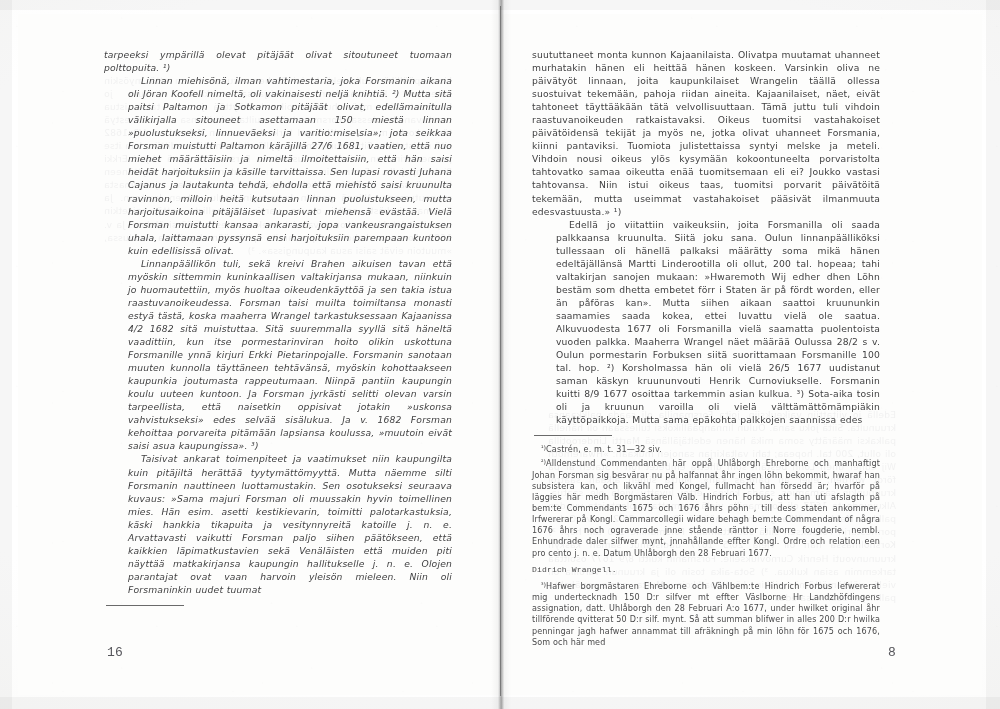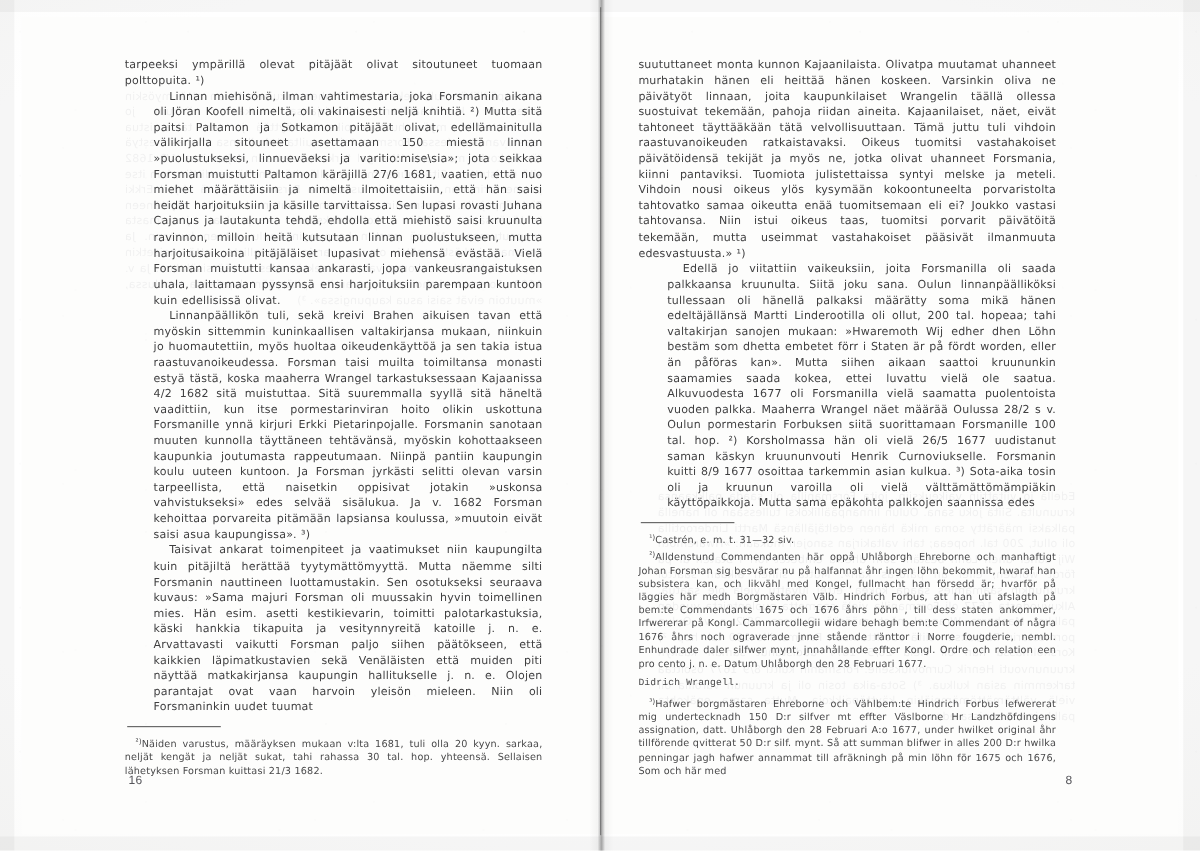--- a/index.html
+++ b/index.html
@@ -76,21 +76,21 @@
   .scan-edge-bottom { bottom: 0;  left: 0;    width: 1000px; height: 12px; }
   .scan-edge-left   { top: 0;     left: 0;    width: 12px;   height: 709px; }
   .scan-edge-right  { top: 0;     right: 0;   width: 14px;   height: 709px; }
 
   
   .page {
     position: absolute;
     top: 48px;
     width: 348px;
   }
-  .page-left  { left: 104px; }
+  .page-left  { left: 104px; font-style: italic; }
   .page-right { left: 532px; }
 
   .body-text {
     font-family: "DejaVu Sans", sans-serif;
     font-size: 9.2px;
     line-height: 13.05px;
     text-align: justify;
     color: #3f3f40;
     letter-spacing: 0.18px;
     word-spacing: 0.4px;
@@ -134,22 +134,22 @@
   }
   sup.fnref {
     font-size: 6.4px;
     vertical-align: 0.38em;
     letter-spacing: 0;
   }
 
   
   .folio {
     position: absolute;
-    font-family: Liberation Sans, sans-serif;
-    font-size: 10px;
+    font-family: Liberation Mono, monospace;
+    font-size: 13px;
     color: #55555a;
     letter-spacing: 0.3px;
   }
   .folio-left  { left: 107px; top: 645px; }
   .folio-right { left: 888px; top: 645px; }
 
   
   .showthrough {
     position: absolute;
     font-family: "DejaVu Sans", sans-serif;
@@ -197,23 +197,20 @@
     <div class="body-text">
       <p>tarpeeksi ympärillä olevat pitäjäät olivat sitoutuneet tuomaan polttopuita. ¹)</p>
       <p class="indent">Linnan miehisönä, ilman vahtimestaria, joka Forsmanin aikana oli Jöran Koofell nimeltä, oli vakinaisesti neljä knihtiä. ²) Mutta sitä paitsi Paltamon ja Sotkamon pitäjäät olivat, edellämainitulla välikirjalla sitouneet asettamaan 150 miestä linnan »puolustukseksi, linnueväeksi ja varitio:mise\sia»; jota seikkaa Forsman muistutti Paltamon käräjillä 27/6 1681, vaatien, että nuo miehet määrättäisiin ja nimeltä ilmoitettaisiin, että hän saisi heidät harjoituksiin ja käsille tarvittaissa. Sen lupasi rovasti Juhana Cajanus ja lautakunta tehdä, ehdolla että miehistö saisi kruunulta ravinnon, milloin heitä kutsutaan linnan puolustukseen, mutta harjoitusaikoina pitäjäläiset lupasivat miehensä evästää. Vielä Forsman muistutti kansaa ankarasti, jopa vankeusrangaistuksen uhala, laittamaan pyssynsä ensi harjoituksiin parempaan kuntoon kuin edellisissä olivat.</p>
       <p class="indent">Linnanpäällikön tuli, sekä kreivi Brahen aikuisen tavan että myöskin sittemmin kuninkaallisen valtakirjansa mukaan, niinkuin jo huomautettiin, myös huoltaa oikeudenkäyttöä ja sen takia istua raastuvanoikeudessa. Forsman taisi muilta toimiltansa monasti estyä tästä, koska maaherra Wrangel tarkastuksessaan Kajaanissa 4/2 1682 sitä muistuttaa. Sitä suuremmalla syyllä sitä häneltä vaadittiin, kun itse pormestarinviran hoito olikin uskottuna Forsmanille ynnä kirjuri Erkki Pietarinpojalle. Forsmanin sanotaan muuten kunnolla täyttäneen tehtävänsä, myöskin kohottaakseen kaupunkia joutumasta rappeutumaan. Niinpä pantiin kaupungin koulu uuteen kuntoon. Ja Forsman jyrkästi selitti olevan varsin tarpeellista, että naisetkin oppisivat jotakin »uskonsa vahvistukseksi» edes selvää sisälukua. Ja v. 1682 Forsman kehoittaa porvareita pitämään lapsiansa koulussa, »muutoin eivät saisi asua kaupungissa». ³)</p>
       <p class="indent">Taisivat ankarat toimenpiteet ja vaatimukset niin kaupungilta kuin pitäjiltä herättää tyytymättömyyttä. Mutta näemme silti Forsmanin nauttineen luottamustakin. Sen osotukseksi seuraava kuvaus: »Sama majuri Forsman oli muussakin hyvin toimellinen mies. Hän esim. asetti kestikievarin, toimitti palotarkastuksia, käski hankkia tikapuita ja vesitynnyreitä katoille j. n. e. Arvattavasti vaikutti Forsman paljo siihen päätökseen, että kaikkien läpimatkustavien sekä Venäläisten että muiden piti näyttää matkakirjansa kaupungin hallitukselle j. n. e. Olojen parantajat ovat vaan harvoin yleisön mieleen. Niin oli Forsmaninkin uudet tuumat</p>
     </div>
 
     <div class="fn-rule"></div>
 
     <div class="footnotes">
-      <p>
-        <sup class="fnref">²)</sup><span>Näiden varustus, määräyksen mukaan v:lta 1681, tuli olla 20 kyyn. sarkaa, neljät kengät ja neljät sukat, tahi rahassa 30 tal. hop. yhteensä. Sellaisen lähetyksen Forsman kuittasi 21/3 1682.</span>
-      </p>
     </div>
   </div>
 
   <div class="page page-right">
     <div class="body-text">
       <p>suututtaneet monta kunnon Kajaanilaista. Olivatpa muutamat uhanneet murhatakin hänen eli heittää hänen koskeen. Varsinkin oliva ne päivätyöt linnaan, joita kaupunkilaiset Wrangelin täällä ollessa suostuivat tekemään, pahoja riidan aineita. Kajaanilaiset, näet, eivät tahtoneet täyttääkään tätä velvollisuuttaan. Tämä juttu tuli vihdoin raastuvanoikeuden ratkaistavaksi. Oikeus tuomitsi vastahakoiset päivätöidensä tekijät ja myös ne, jotka olivat uhanneet Forsmania, kiinni pantaviksi. Tuomiota julistettaissa syntyi melske ja meteli. Vihdoin nousi oikeus ylös kysymään kokoontuneelta porvaristolta tahtovatko samaa oikeutta enää tuomitsemaan eli ei? Joukko vastasi tahtovansa. Niin istui oikeus taas, tuomitsi porvarit päivätöitä tekemään, mutta useimmat vastahakoiset pääsivät ilmanmuuta edesvastuusta.» ¹)</p>
       <p class="indent">Edellä jo viitattiin vaikeuksiin, joita Forsmanilla oli saada palkkaansa kruunulta. Siitä joku sana. Oulun linnanpäälliköksi tullessaan oli hänellä palkaksi määrätty soma mikä hänen edeltäjällänsä Martti Linderootilla oli ollut, 200 tal. hopeaa; tahi valtakirjan sanojen mukaan: »Hwaremoth Wij edher dhen Löhn bestäm som dhetta embetet förr i Staten är på fördt worden, eller än påföras kan». Mutta siihen aikaan saattoi kruununkin saamamies saada kokea, ettei luvattu vielä ole saatua. Alkuvuodesta 1677 oli Forsmanilla vielä saamatta puolentoista vuoden palkka. Maaherra Wrangel näet määrää Oulussa 28/2 s v. Oulun pormestarin Forbuksen siitä suorittamaan Forsmanille 100 tal. hop. ²) Korsholmassa hän oli vielä 26/5 1677 uudistanut saman käskyn kruununvouti Henrik Curnoviukselle. Forsmanin kuitti 8/9 1677 osoittaa tarkemmin asian kulkua. ³) Sota-aika tosin oli ja kruunun varoilla oli vielä välttämättömämpiäkin käyttöpaikkoja. Mutta sama epäkohta palkkojen saannissa edes</p>
     </div>
 
     <div class="fn-rule"></div>

